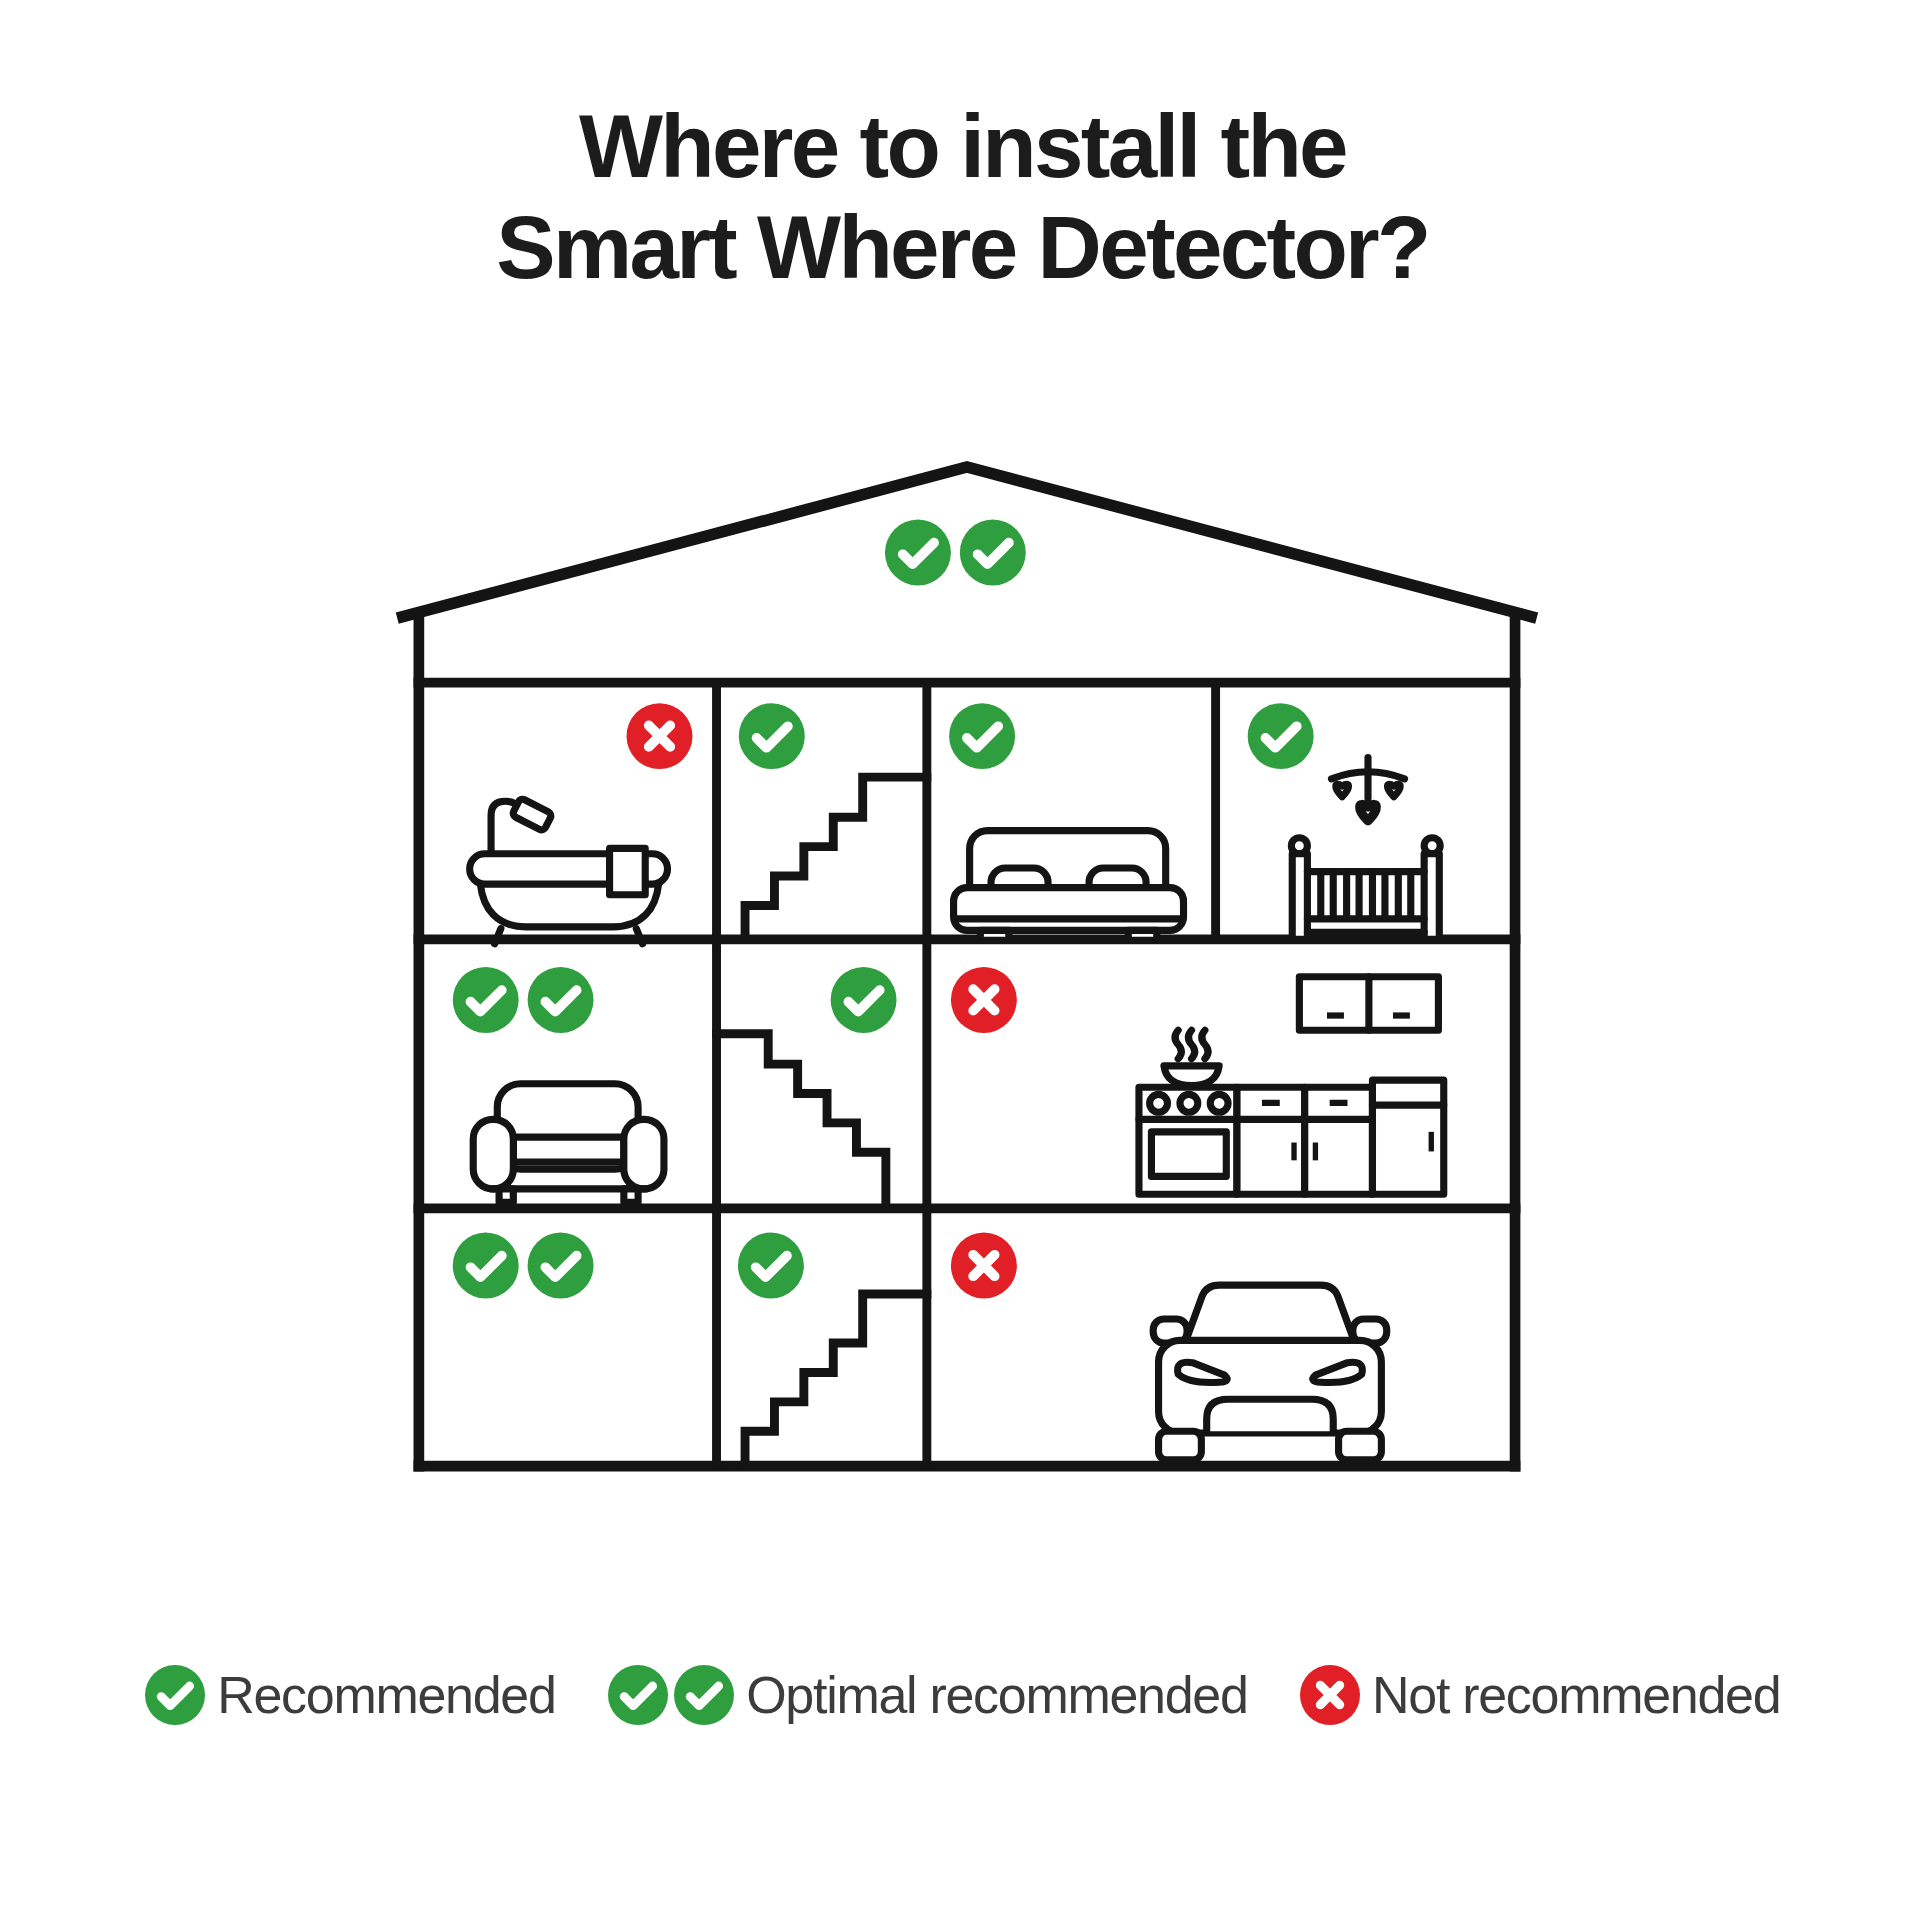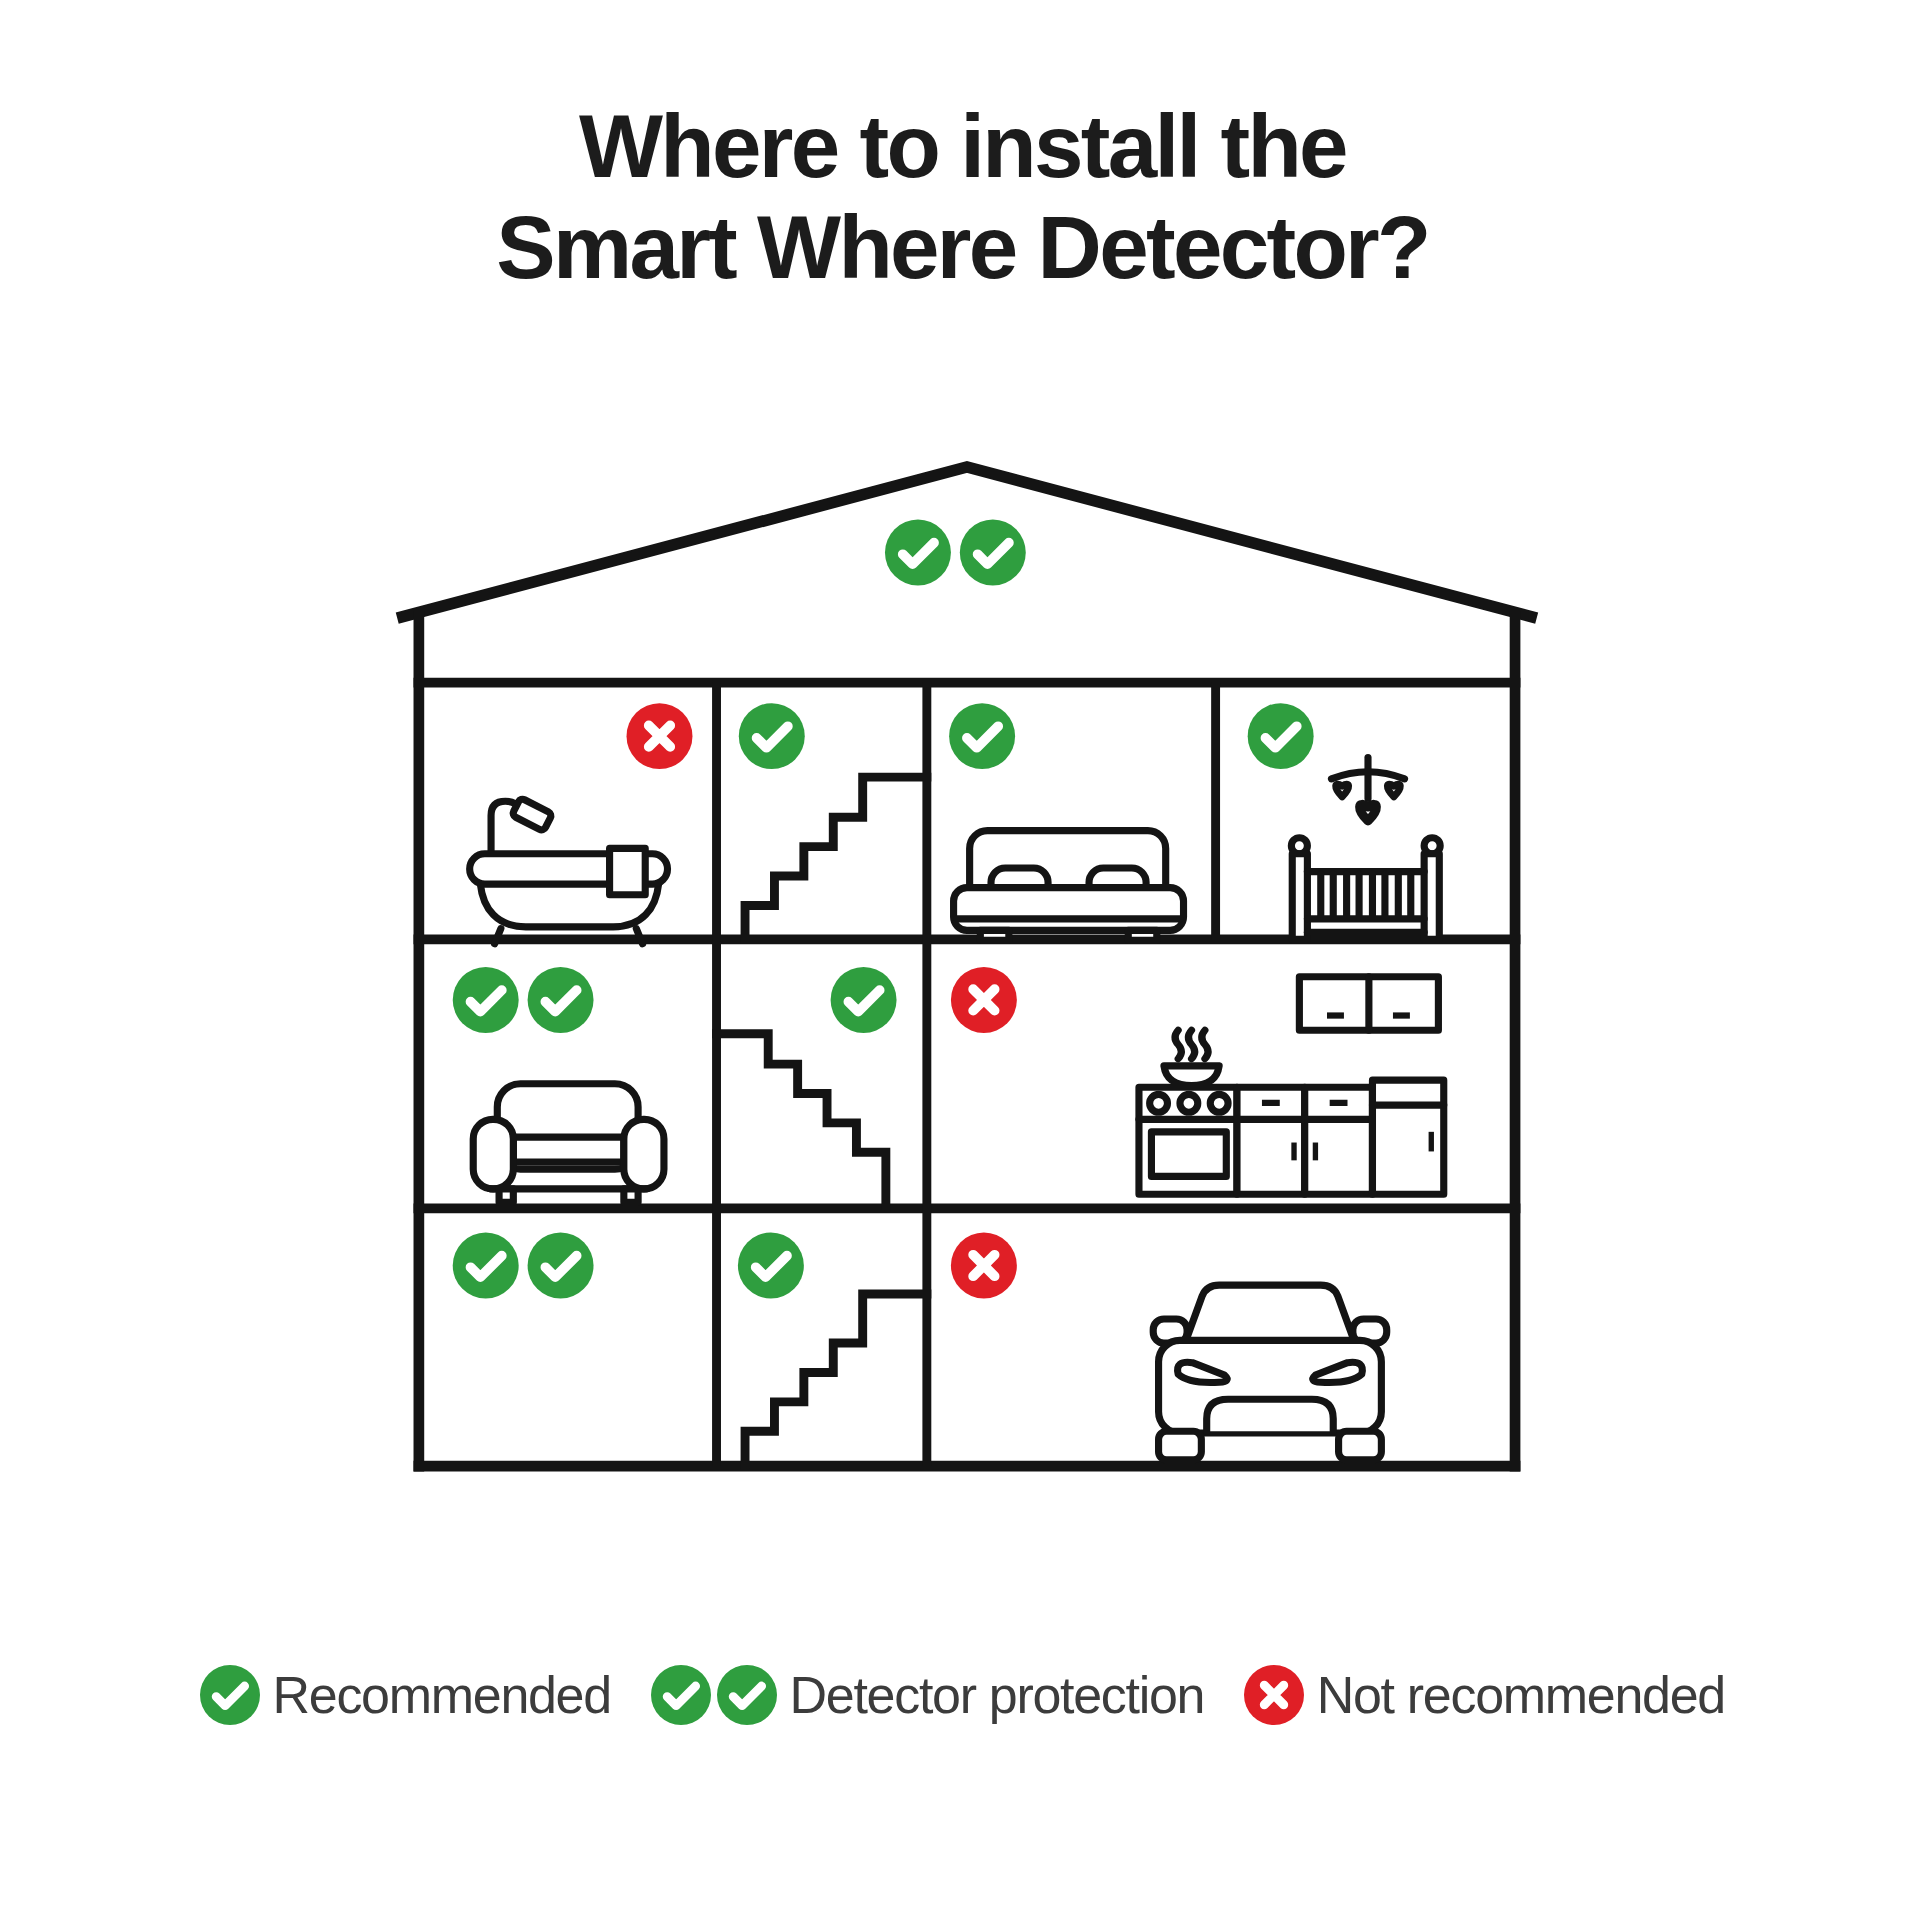--- a/index.html
+++ b/index.html
@@ -28,21 +28,21 @@
   .structure { stroke: var(--ink, #141414); fill: none; }
   .furn { stroke: var(--ink, #141414); fill: #ffffff; stroke-width: 8; stroke-linecap: round; stroke-linejoin: round; }
   .furn-line { stroke: var(--ink, #141414); fill: none; stroke-width: 8; stroke-linecap: round; }
   .furn-fill { fill: var(--ink, #141414); stroke: none; }
   .stairs { stroke: var(--ink, #141414); fill: none; stroke-width: 10; stroke-linejoin: miter; stroke-linecap: square; }
 
   .legend {
     position: absolute;
     top: 1665px; left: 0; width: 100%;
     display: flex; justify-content: center; align-items: center;
-    gap: 40px;
+    gap: 52px;
   }
   .legend-item { display: flex; align-items: center; gap: 12.5px; }
   .legend-icons { display: flex; align-items: center; gap: 6.2px; }
   .legend-icons svg { width: 60px; height: 60px; display: block; }
   .legend-label {
     font-size: 52px;
     letter-spacing: -1.3px;
     color: var(--legend-text, #3c3c3c);
     white-space: nowrap;
   }
@@ -268,21 +268,21 @@
     </div>
     <div class="legend-item">
       <span class="legend-icons">
           <svg viewBox="-37 -37 74 74">
             <use href="#def-check"></use>
           </svg>
           <svg viewBox="-37 -37 74 74">
             <use href="#def-check"></use>
           </svg>
         </span>
-      <span class="legend-label">Detector protection</span>
+      <span class="legend-label">Optimal recommended</span>
     </div>
     <div class="legend-item">
       <span class="legend-icons">
           <svg viewBox="-37 -37 74 74">
             <use href="#def-x"></use>
           </svg>
         </span>
       <span class="legend-label">Not recommended</span>
     </div>
   </div>

